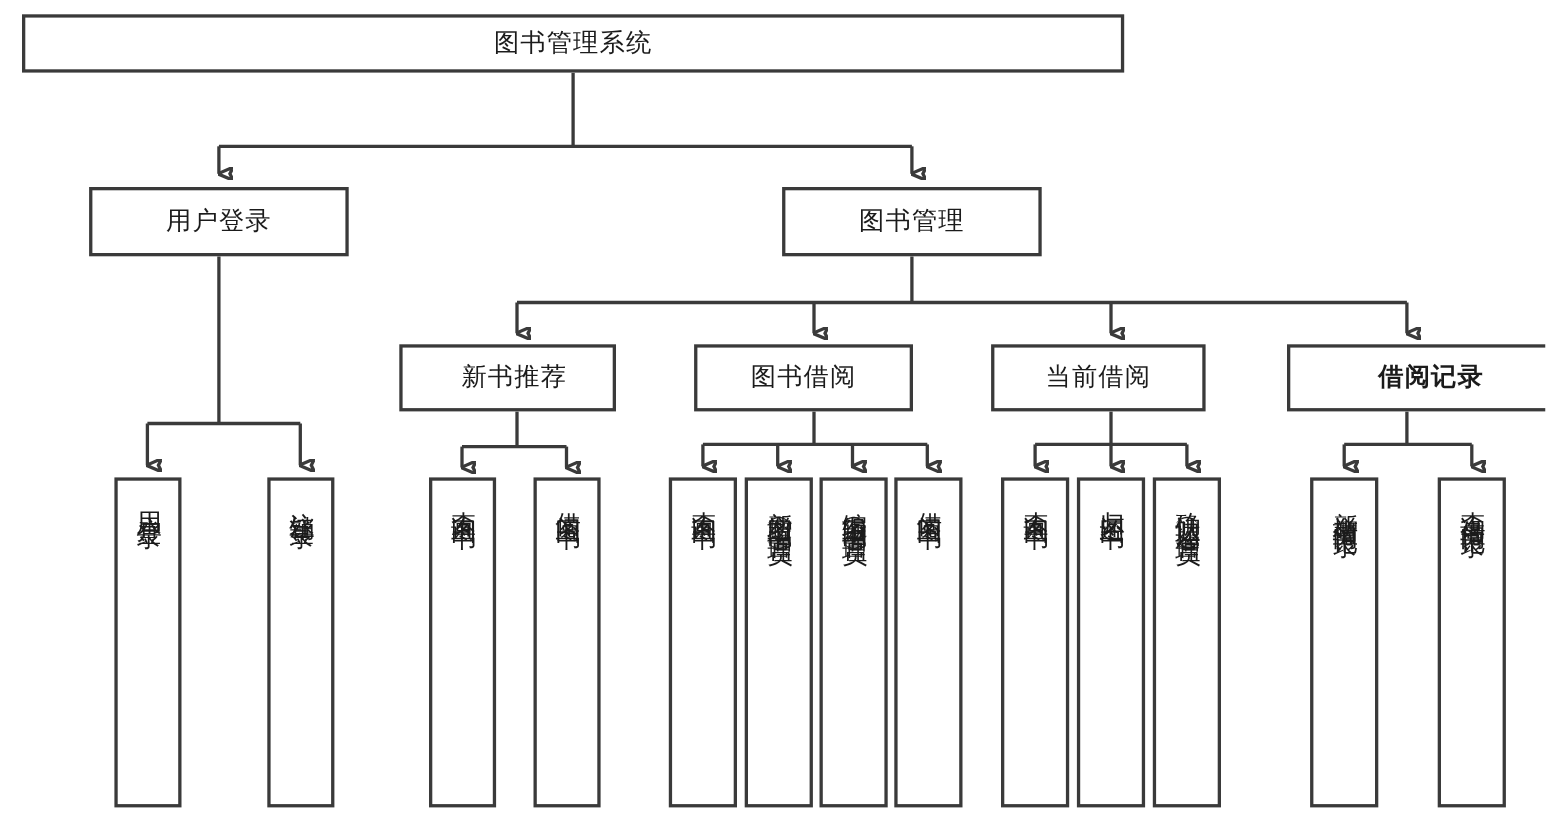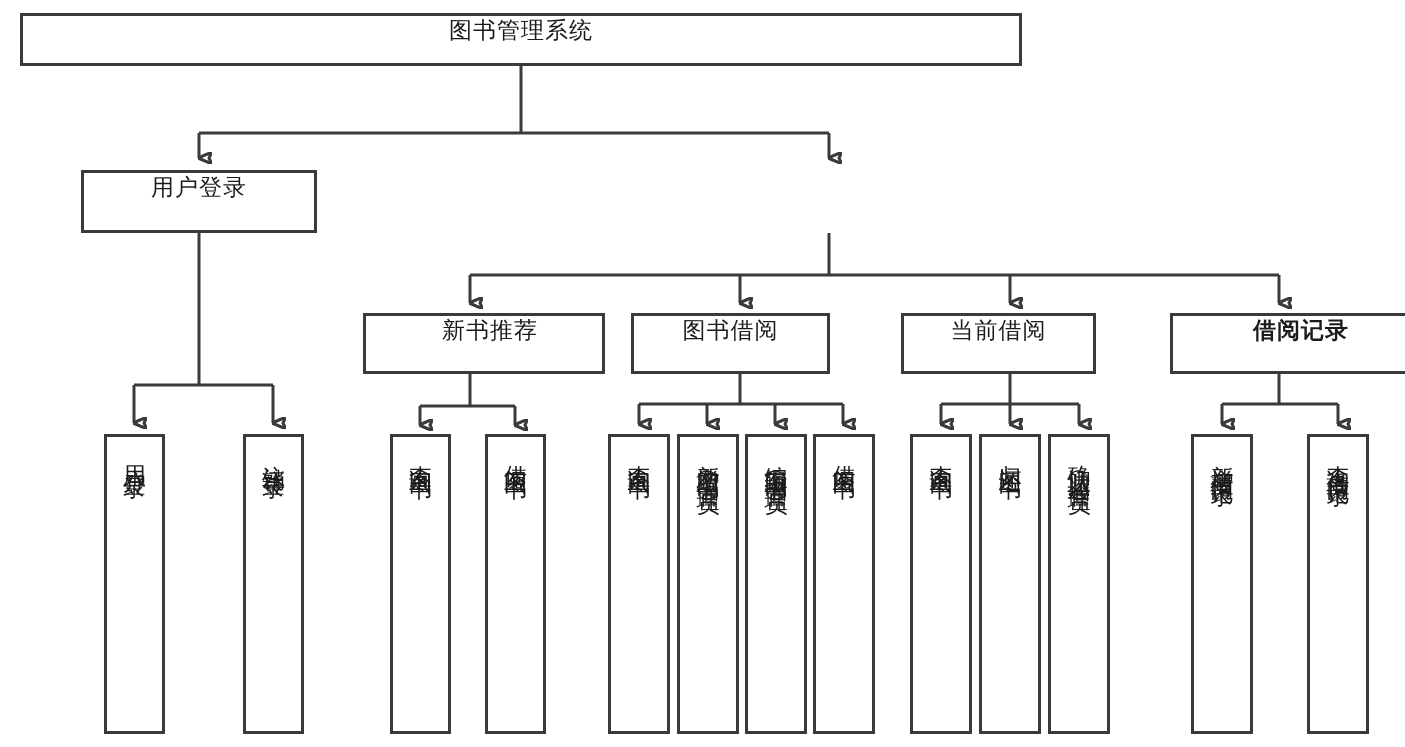--- a/index.html
+++ b/index.html
@@ -16,21 +16,21 @@
     height: 747px;
     background: #ffffff;
     overflow: hidden;
   }
   .node {
     position: absolute;
     box-sizing: border-box;
     border: 3px solid #3a3a3a;
     background: #ffffff;
     display: flex;
-    align-items: flex-start;
+    align-items: center;
     justify-content: center;
     color: #1b1b1b;
   }
   .node .label {
     font-size: 23px;
     line-height: 1.25;
     letter-spacing: 1px;
     white-space: nowrap;
     color: #1b1b1b;
   }
@@ -131,22 +131,25 @@
   </svg>
 
   <div class="node" style="left:20px; top:13px; width:1002px; height:53px;">
     <span class="label">图书管理系统</span>
   </div>
 
   <div class="node" style="left:81px; top:170px; width:236px; height:63px;">
     <span class="label">用户登录</span>
   </div>
 
-
-  <div class="node" style="left:363px; top:313px; width:242px; height:61px;padding-left:12px;">
+  <div class="node" style="left:711px; top:170px; width:236px; height:63px;">
+    <span class="label">图书管理</span>
+  </div>
+
+  <div class="node" style="left:363px; top:313px; width:197px; height:61px;padding-left:12px;">
     <span class="label">新书推荐</span>
   </div>
 
   <div class="node" style="left:631px; top:313px; width:199px; height:61px;">
     <span class="label">图书借阅</span>
   </div>
 
   <div class="node" style="left:901px; top:313px; width:195px; height:61px;">
     <span class="label">当前借阅</span>
   </div>

